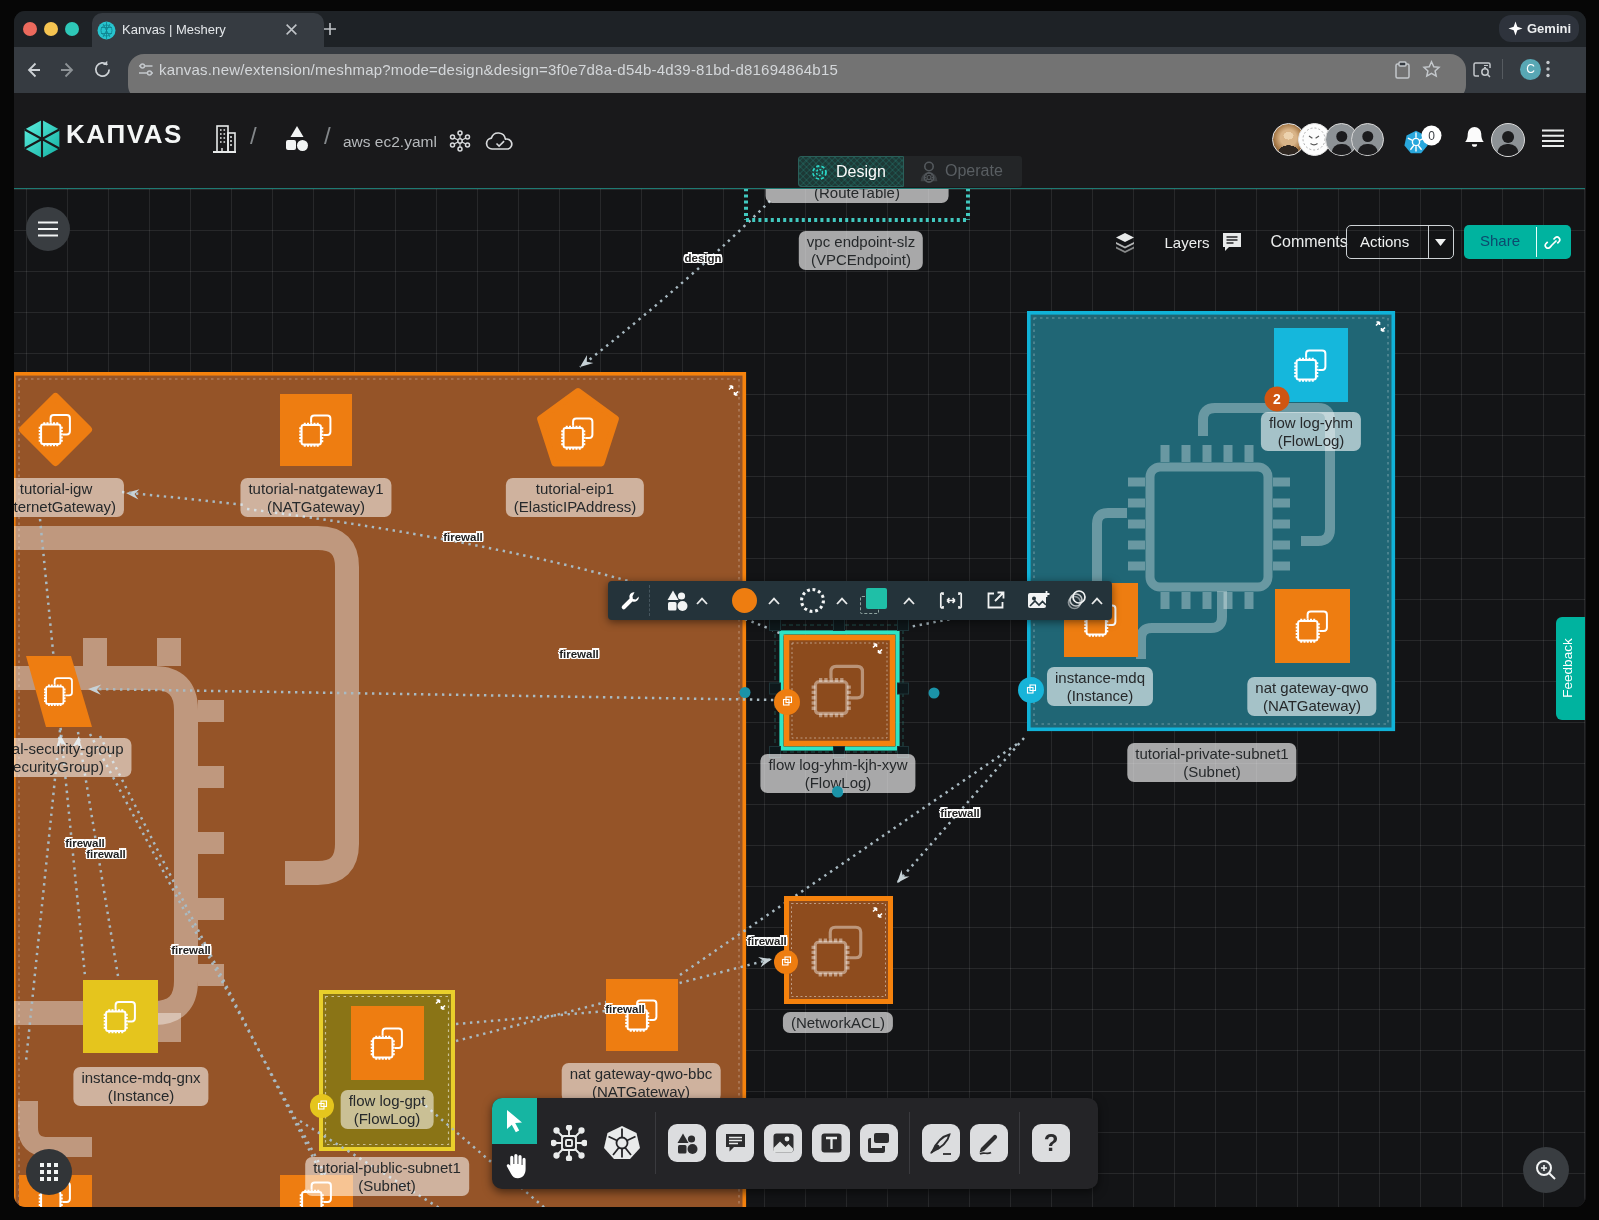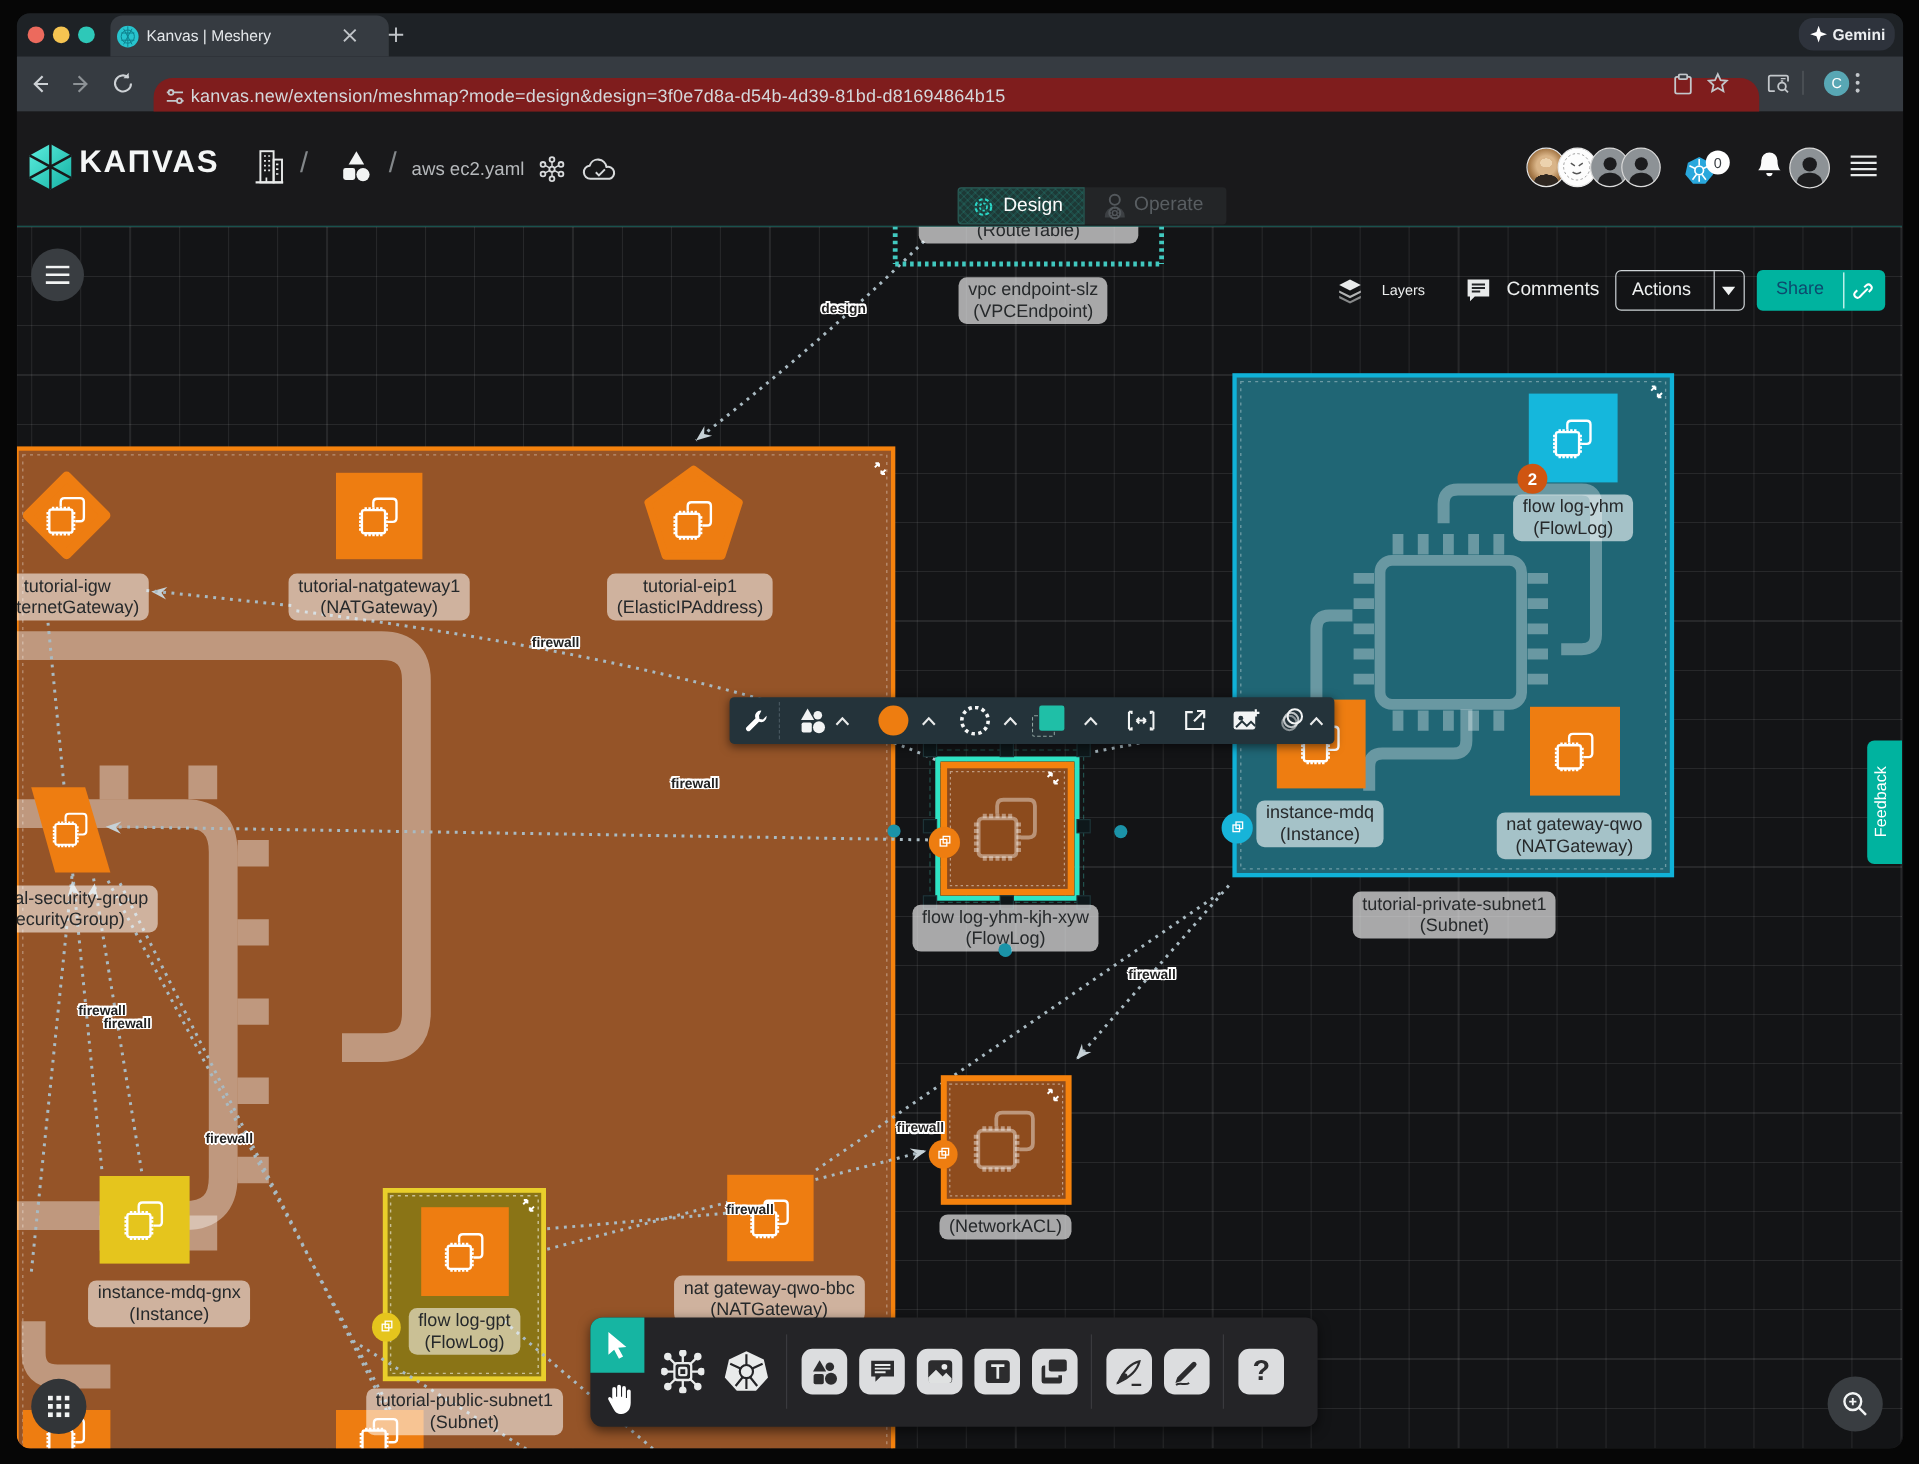--- a/index.html
+++ b/index.html
@@ -5,21 +5,21 @@
   * { margin:0; padding:0; box-sizing:border-box; }
   html,body { background:#060606; width:1599px; height:1220px; overflow:hidden; }
   body { font-family:"Liberation Sans", sans-serif; }
   #stage { position:absolute; left:0; top:0; width:1599px; height:1220px; background:#060606; }
   #win { position:absolute; left:14px; top:11px; width:1572px; height:1196px; background:#17181a; border-radius:11px; overflow:hidden; }
   
   #tabstrip { position:absolute; left:0; top:0; width:100%; height:36px; background:#1e2226; }
   .tl { position:absolute; top:11px; width:14px; height:14px; border-radius:50%; }
   #tab { position:absolute; left:78px; top:2px; width:232px; height:34px; background:#363b41; border-radius:10px 10px 0 0;text-align:center; }
   #navrow { position:absolute; left:0; top:36px; width:100%; height:46px; background:#363b41; }
-  #urlpill { position:absolute; left:114px; top:18px; width:1338px; height:47px; background:#7f1d1d; border-radius:16px; }
+  #urlpill { position:absolute; left:114px; top:7px; width:1338px; height:47px; background:#737373; border-radius:16px; }
   
   #app { position:absolute; left:0; top:82px; width:100%; height:1114px; background:#19191b; }
   #canvasclip { position:absolute; left:0; top:95px; width:1571px; height:1019px; overflow:hidden;
     border-radius:0 0 11px 11px; background-color:#131416; border-top:1px solid #1e7a73;
     background-image:
       repeating-linear-gradient(to right, rgba(255,255,255,0.085) 0 1px, transparent 1px 41px),
       repeating-linear-gradient(to bottom, rgba(255,255,255,0.085) 0 1px, transparent 1px 41px);
     background-position: 12px 0px, 0 0; }
   #world { position:absolute; left:-14px; top:-188px; width:1599px; height:1220px; }
   #cv { position:absolute; left:0; top:0; }
@@ -385,27 +385,27 @@
 <div class="elbl" style="left:960px;top:812px;">firewall</div>
 <div class="elbl" style="left:625px;top:1008px;">firewall</div>
 <div style="position:absolute;left:1113px;top:229px;">
  <svg width="24" height="24" viewBox="0 0 24 24" style="vertical-align:middle">
                 <g fill="#e8eaea">
                   <path d="M12 3l9 4.5-9 4.5-9-4.5z"></path>
                   <path d="M3 12l9 4.5 9-4.5v2l-9 4.5L3 14z" opacity="0.75"></path>
                   <path d="M3 16.5l9 4.5 9-4.5v2l-9 4.5-9-4.5z" opacity="0.55"></path>
                 </g>
               </svg>
- <span style="font-size:12px;color:#eceeee;vertical-align:middle;margin-left:10px;">Layers</span></div>
+ <span style="font-size:15px;color:#eceeee;vertical-align:middle;margin-left:23px;">Layers</span></div>
 <div style="position:absolute;left:1220px;top:229px;">
  <svg width="24" height="24" viewBox="0 0 24 24" style="vertical-align:middle">
                 <path d="M3 3h18v14H9l-4 4v-4H3z" fill="#e8eaea"></path>
                 <path d="M6.5 7h11M6.5 10h11M6.5 13h7" stroke="#232527" stroke-width="1.7"></path>
               </svg>
- <span style="font-size:16px;color:#eceeee;vertical-align:middle;margin-left:7px;">Comments</span></div>
+ <span style="font-size:16px;color:#eceeee;vertical-align:middle;margin-left:22px;">Comments</span></div>
 <div style="position:absolute;left:1346px;top:224px;width:108px;height:34px;border:1.2px solid #ced3d6;border-radius:5px;">
  <span style="position:absolute;left:13px;top:7px;font-size:15px;color:#f0f2f2;">Actions</span>
  <div style="position:absolute;left:81px;top:0;width:1.2px;height:32px;background:#ced3d6;"></div>
  <svg style="position:absolute;left:87px;top:12px" width="13" height="9" viewBox="0 0 13 9">
                 <path d="M1 1l5.5 7L12 1z" fill="#f0f2f2"></path>
               </svg>
             </div>
 <div style="position:absolute;left:1464px;top:224px;width:107px;height:34px;background:#00b39f;border-radius:5px;">
  <span style="position:absolute;left:16px;top:7px;font-size:15px;color:#0c4a6e;">Share</span>
  <div style="position:absolute;left:72px;top:2px;width:1.2px;height:30px;background:#e8fffb;"></div>

